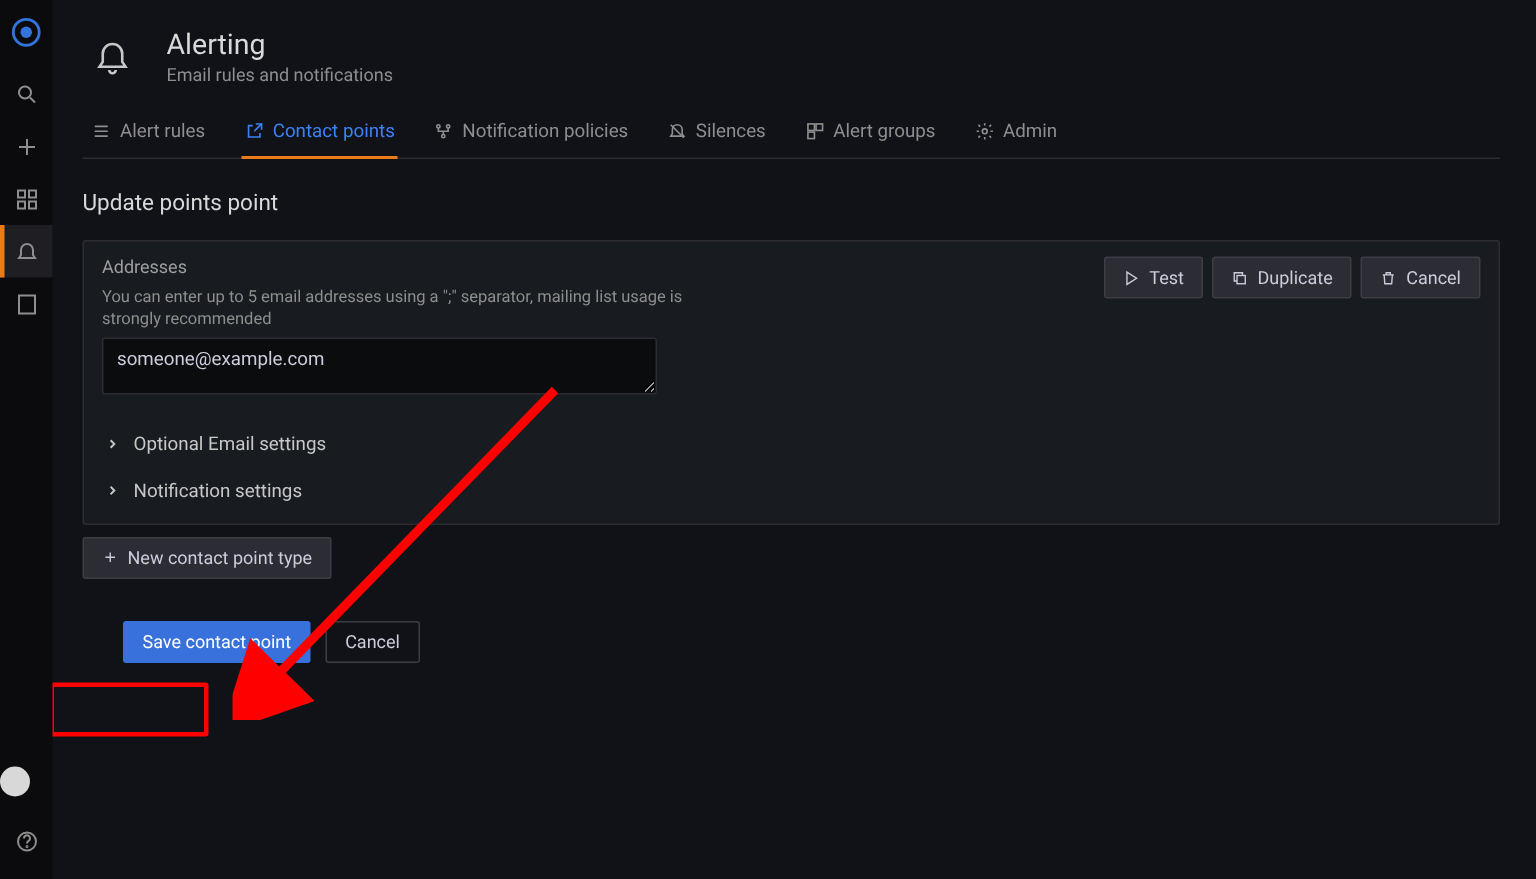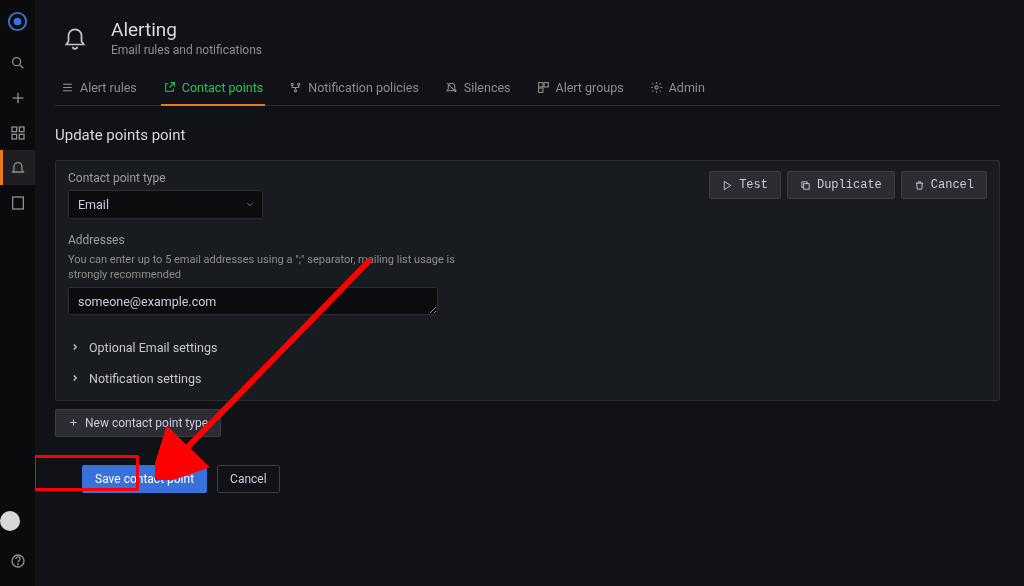--- a/index.html
+++ b/index.html
@@ -58,21 +58,21 @@
     .page-header-text h1 { font-size: 19px; font-weight: 400; color: #d8d9da; line-height: 1.2; }
     .page-header-text p { font-size: 12px; color: #8e8e8e; margin-top: 2px; }
     .tabs { display: flex; gap: 22px; border-bottom: 1px solid #2c2c32; margin-bottom: 20px; padding-left: 4px; }
     .tab {
       display: flex; align-items: center; gap: 6px;
       padding: 8px 2px 10px;
       color: #8e8e8e; font-size: 12.5px;
       cursor: pointer; position: relative;
     }
     .tab svg { width: 13px; height: 13px; }
-    .tab.active { color: #22c55e; }
+    .tab.active { color: #3b82f6; }
     .tab.active::after {
       content: ''; position: absolute; left: 0; right: 0; bottom: -1px;
       height: 2px; background: #eb7b18;
     }
     .section-title { font-size: 15px; font-weight: 400; color: #d8d9da; margin-bottom: 16px; }
     .field-group { margin-bottom: 14px; }
     .field-label { font-size: 12px; color: #9e9e9e; margin-bottom: 5px; display: block; }
     .field-label .req { color: #cc6d5a; margin-left: 2px; }
     .field-desc { font-size: 11px; color: #8e8e8e; line-height: 1.4; margin-bottom: 4px; max-width: 400px; }
     .text-input, .select-input, .textarea-input {
@@ -82,31 +82,31 @@
       padding: 6px 9px;
       color: #ccccdc;
       font-size: 12.5px;
       font-family: inherit;
     }
     .text-input { width: 210px; }
     .select-wrap { position: relative; display: inline-block; }
     .select-input { width: 195px; appearance: none; padding-right: 24px; }
     .select-caret { position: absolute; right: 8px; top: 50%; transform: translateY(-50%); pointer-events: none; color: #8e8e8e; }
     .select-caret svg { width: 10px; height: 10px; }
-    .textarea-input { width: 370px; height: 28px; resize: both; }
+    .textarea-input { width: 370px; height: 38px; resize: both; }
     .panel {
       background: #181b1f;
       border: 1px solid #2c2c32;
       border-radius: 2px;
       padding: 10px 12px 6px;
       margin-bottom: 8px;
       position: relative;
     }
     .panel-header { display: flex; justify-content: space-between; align-items: flex-start; }
-    .panel-actions { display: flex; gap: 6px; font-family: Liberation Mono, monospace; }
+    .panel-actions { display: flex; gap: 6px; }
     .btn {
       background: #2c2c34;
       border: 1px solid #3d3d42;
       border-radius: 2px;
       padding: 6px 12px;
       color: #ccccdc;
       font-size: 12px;
       cursor: pointer;
       display: inline-flex; align-items: center; gap: 6px;
       font-family: inherit;
@@ -251,31 +251,20 @@
       <span>Admin</span>
     </div>
   </div>
 
   <h2 class="section-title">Update points point</h2>
 
 
   <div class="panel">
     <div class="panel-header">
       <div style="flex:1">
-        <div class="field-group">
-          <label class="field-label">Contact point type</label>
-          <div class="select-wrap">
-            <select class="select-input">
-              <option>Email</option>
-            </select>
-            <span class="select-caret"><svg viewBox="0 0 24 24" fill="none" stroke="currentColor" stroke-width="2">
-                  <polyline points="6 9 12 15 18 9"></polyline>
-                </svg></span>
-          </div>
-        </div>
         <div class="field-group">
           <label class="field-label">Addresses</label>
           <div class="field-desc">You can enter up to 5 email addresses using a ";" separator, mailing list usage is strongly recommended</div>
           <textarea class="textarea-input" style="">someone@example.com</textarea>
         </div>
       </div>
       <div class="panel-actions">
         <button class="btn">
           <svg viewBox="0 0 24 24" fill="none" stroke="currentColor" stroke-width="2">
               <polygon points="5 3 19 12 5 21 5 3"></polygon>

